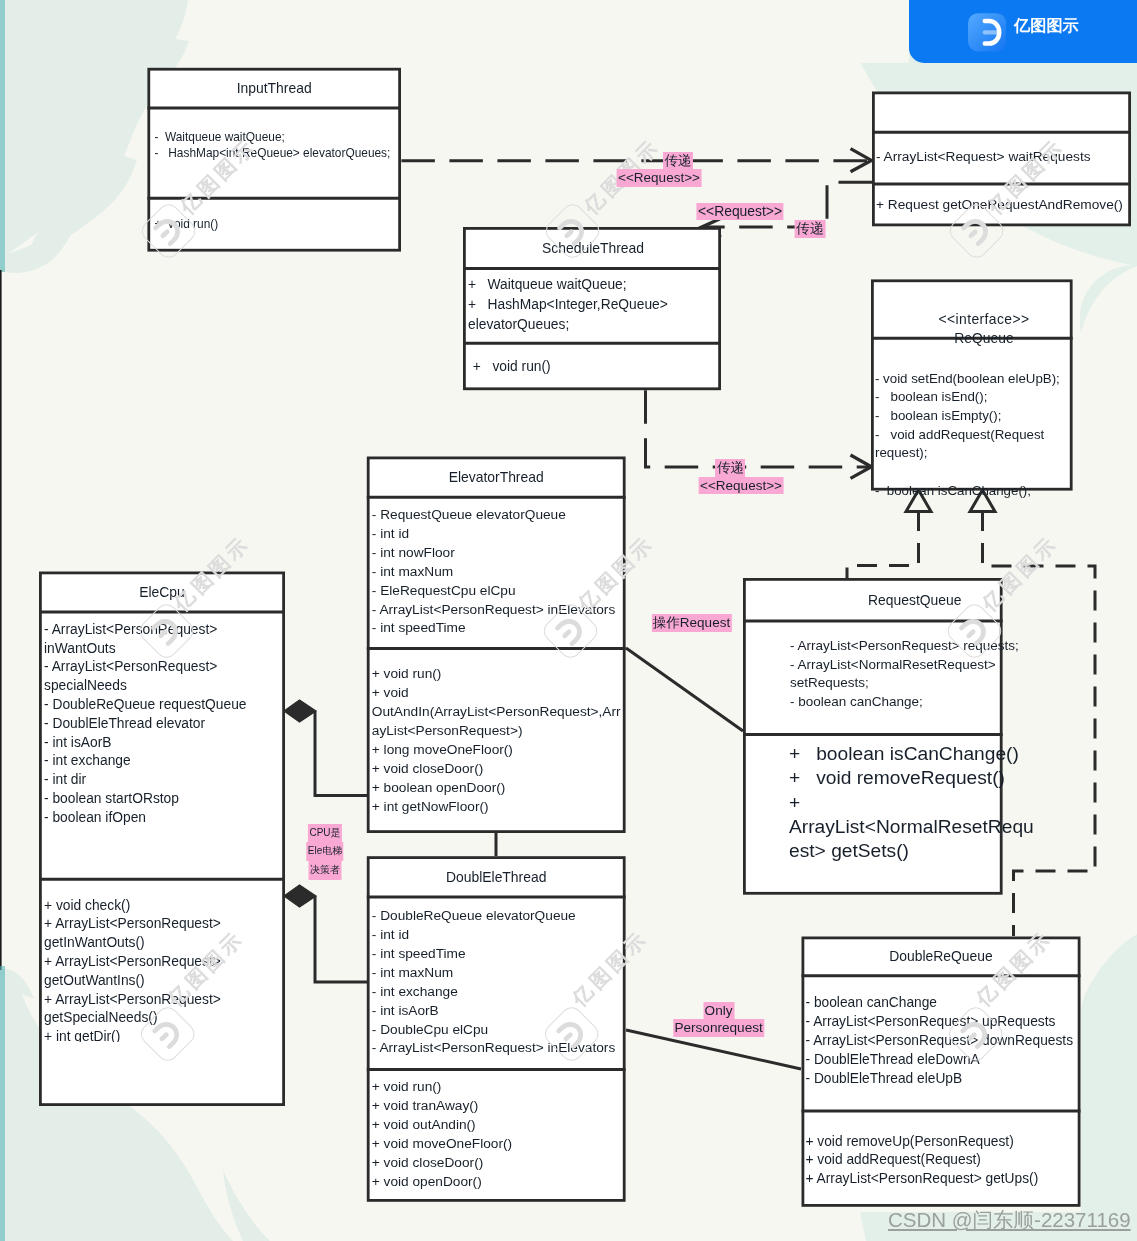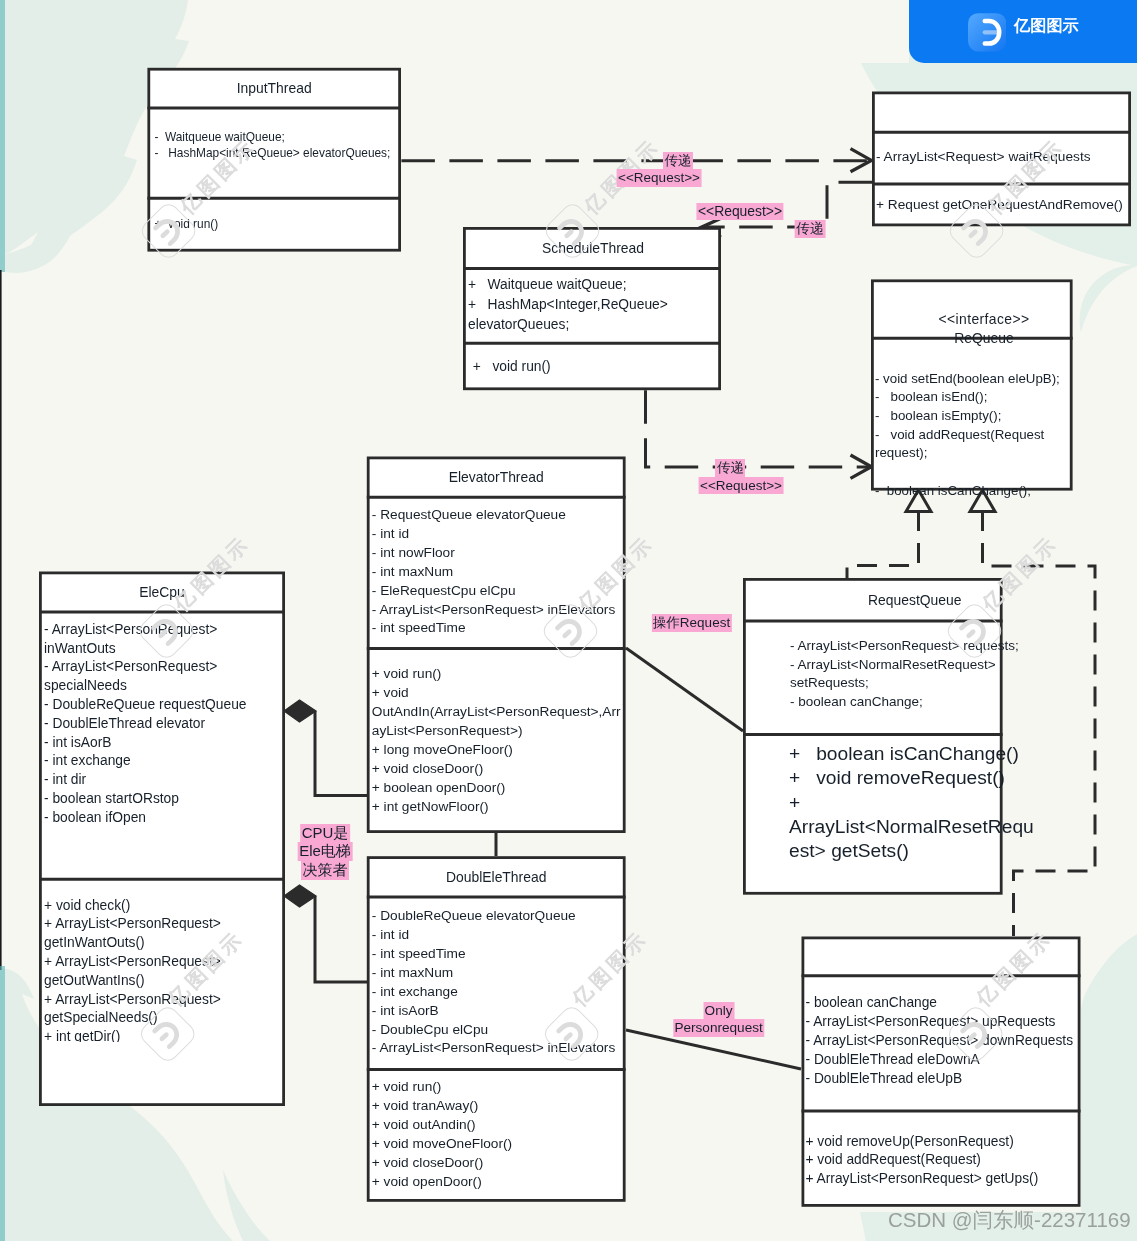--- a/index.html
+++ b/index.html
@@ -16,21 +16,21 @@
   .uml .hdr{display:flex;flex-direction:column;align-items:center;
             justify-content:center;text-align:center;line-height:1.38;}
   .uml .hdr [data-name="class-stereotype"]{letter-spacing:0.4px;}
   .uml .attrs,.uml .methods{padding-right:1px;}
   .uml .line{white-space:pre-wrap;overflow-wrap:break-word;}
   .elabel{position:absolute;color:#17202a;line-height:1.3;pointer-events:none;}
   .elabel .llin{position:relative;display:block;width:max-content;background:#f9a8d4;padding:0 1.5px;transform:translateX(-50%);}
   .brandbadge{position:absolute;background:#0b7af2;
               border-bottom-left-radius:15px;display:flex;align-items:center;}
   .brandtext{color:#fff;font-weight:600;}
-  .csdn{position:absolute;color:#9aa09c;white-space:pre;}
+  .csdn{position:absolute;color:#9aa09c;white-space:pre;text-decoration:underline;}
 </style>
 </head>
 <body>
 
 <div id="canvas" data-name="diagram-canvas">
 <svg id="bgdecor" viewBox="0 0 1137 1241" width="1137" height="1241" data-name="background-decoration">
   <rect data-name="canvas-background" x="0" y="0" width="1137" height="1241" fill="#f7f7f2"></rect>
 
   <path data-name="decor-blob-topleft" fill="#e3eee8" d="M0 0 H188
            C186 14 182 27 175 39
@@ -250,20 +250,23 @@
   <div class="sec methods" data-name="class-methods-doublelethread" style="top:214.9px;height:127.9px;font-size:13.7px;line-height:18.9px;padding-top:7.2px;padding-left:5px;">
     <div class="line" data-name="method-line">+ void run()</div>
     <div class="line" data-name="method-line">+ void tranAway()</div>
     <div class="line" data-name="method-line">+ void outAndin()</div>
     <div class="line" data-name="method-line">+ void moveOneFloor()</div>
     <div class="line" data-name="method-line">+ void closeDoor()</div>
     <div class="line" data-name="method-line">+ void openDoor()</div>
   </div>
 </div>
 <div class="uml" data-name="class-box-doublerequeue" style="left:801.5px;top:936.5px;width:279px;height:270.3px;">
+  <div class="sec hdr" data-name="class-header-doublerequeue" style="top:2.8px;height:35.0px;font-size:13.9px;">
+    <div data-name="class-name">DoubleReQueue</div>
+  </div>
   <div class="sec attrs" data-name="class-attributes-doublerequeue" style="top:40.8px;height:132.2px;font-size:13.75px;line-height:18.9px;padding-top:16.9px;padding-left:4px;">
     <div class="line" data-name="attribute-line">- boolean canChange</div>
     <div class="line" data-name="attribute-line">- ArrayList&lt;PersonRequest&gt; upRequests</div>
     <div class="line" data-name="attribute-line">- ArrayList&lt;PersonRequest&gt; downRequests</div>
     <div class="line" data-name="attribute-line">- DoublEleThread eleDownA</div>
     <div class="line" data-name="attribute-line">- DoublEleThread eleUpB</div>
   </div>
   <div class="sec methods" data-name="class-methods-doublerequeue" style="top:176.0px;height:91.5px;font-size:13.75px;line-height:18.9px;padding-top:20.0px;padding-left:4px;">
     <div class="line" data-name="method-line">+ void removeUp(PersonRequest)</div>
     <div class="line" data-name="method-line">+ void addRequest(Request)</div>
@@ -307,21 +310,21 @@
   <span class="llin" data-name="edge-label-line" style="left:740px;">&lt;&lt;Request&gt;&gt;</span>
   <span class="llin" data-name="edge-label-line" style="left:810px;">传递</span>
 </div>
 <div class="elabel" data-name="edge-label-pass-request-3" style="left:0px;top:459.1px;width:1137px;font-size:13.5px;line-height:17.5px;">
   <span class="llin" data-name="edge-label-line" style="left:730.4px;">传递</span>
   <span class="llin" data-name="edge-label-line" style="left:741px;">&lt;&lt;Request&gt;&gt;</span>
 </div>
 <div class="elabel" data-name="edge-label-operate-request" style="left:0px;top:614.0px;width:1137px;font-size:13.5px;line-height:17.5px;">
   <span class="llin" data-name="edge-label-line" style="left:691.5px;">操作Request</span>
 </div>
-<div class="elabel" data-name="edge-label-cpu-note" style="left:0px;top:823.7px;width:924px;font-size:15px;line-height:18.8px;">
+<div class="elabel" data-name="edge-label-cpu-note" style="left:0px;top:823.7px;width:924px;font-size:10px;line-height:18.8px;">
   <span class="llin" data-name="edge-label-line" style="left:325px;">CPU是</span>
   <span class="llin" data-name="edge-label-line" style="left:325px;">Ele电梯</span>
   <span class="llin" data-name="edge-label-line" style="left:325px;">决策者</span>
 </div>
 <div class="elabel" data-name="edge-label-only-personrequest" style="left:0px;top:1001.5px;width:1137px;font-size:13.6px;line-height:17.8px;">
   <span class="llin" data-name="edge-label-line" style="left:718.6px;">Only</span>
   <span class="llin" data-name="edge-label-line" style="left:718.6px;">Personrequest</span>
 </div>
   <div class="brandbadge" data-name="edraw-brand-badge" style="left:909px;top:0;width:228px;height:63px;">
     <span data-name="edraw-logo-icon" style="position:absolute;left:59px;top:13px;line-height:0;">

